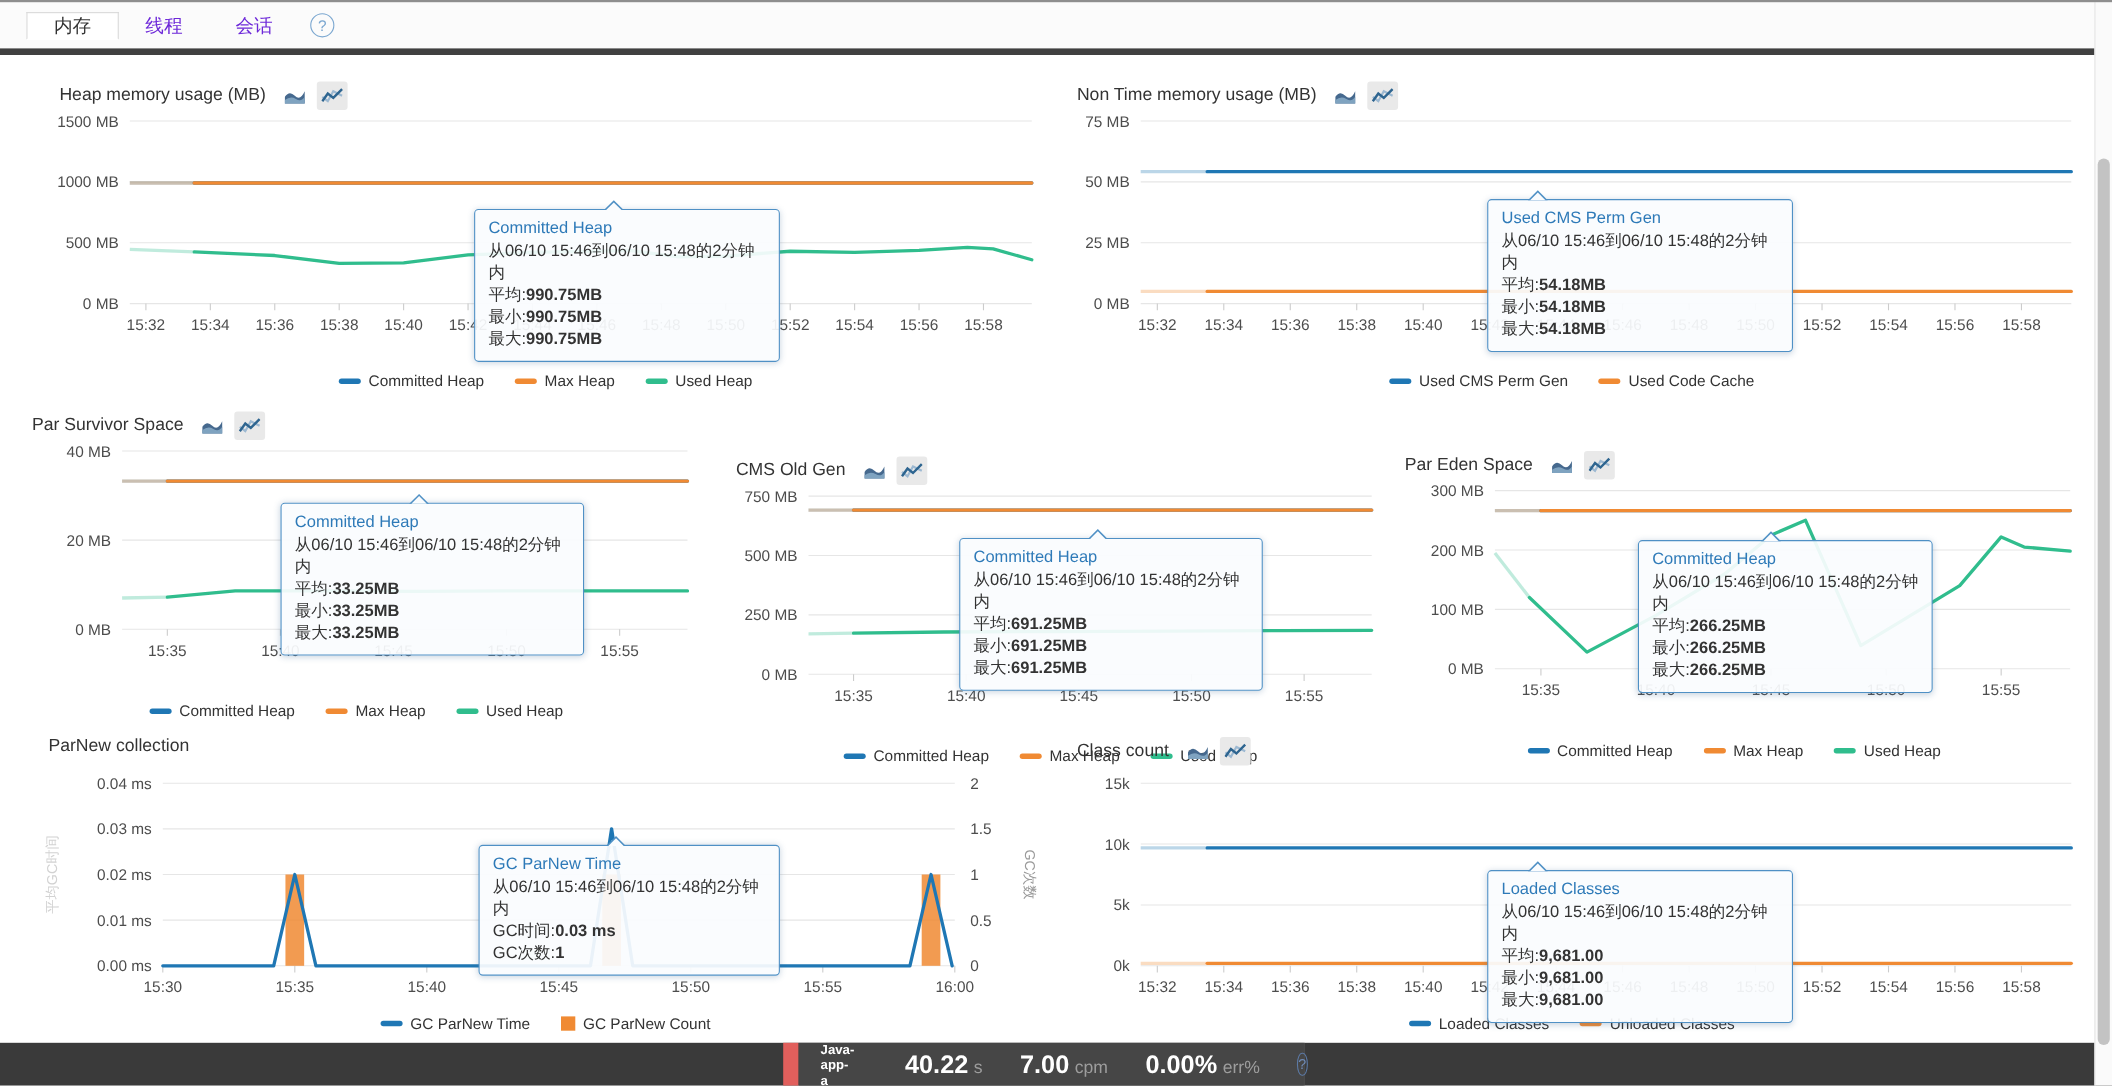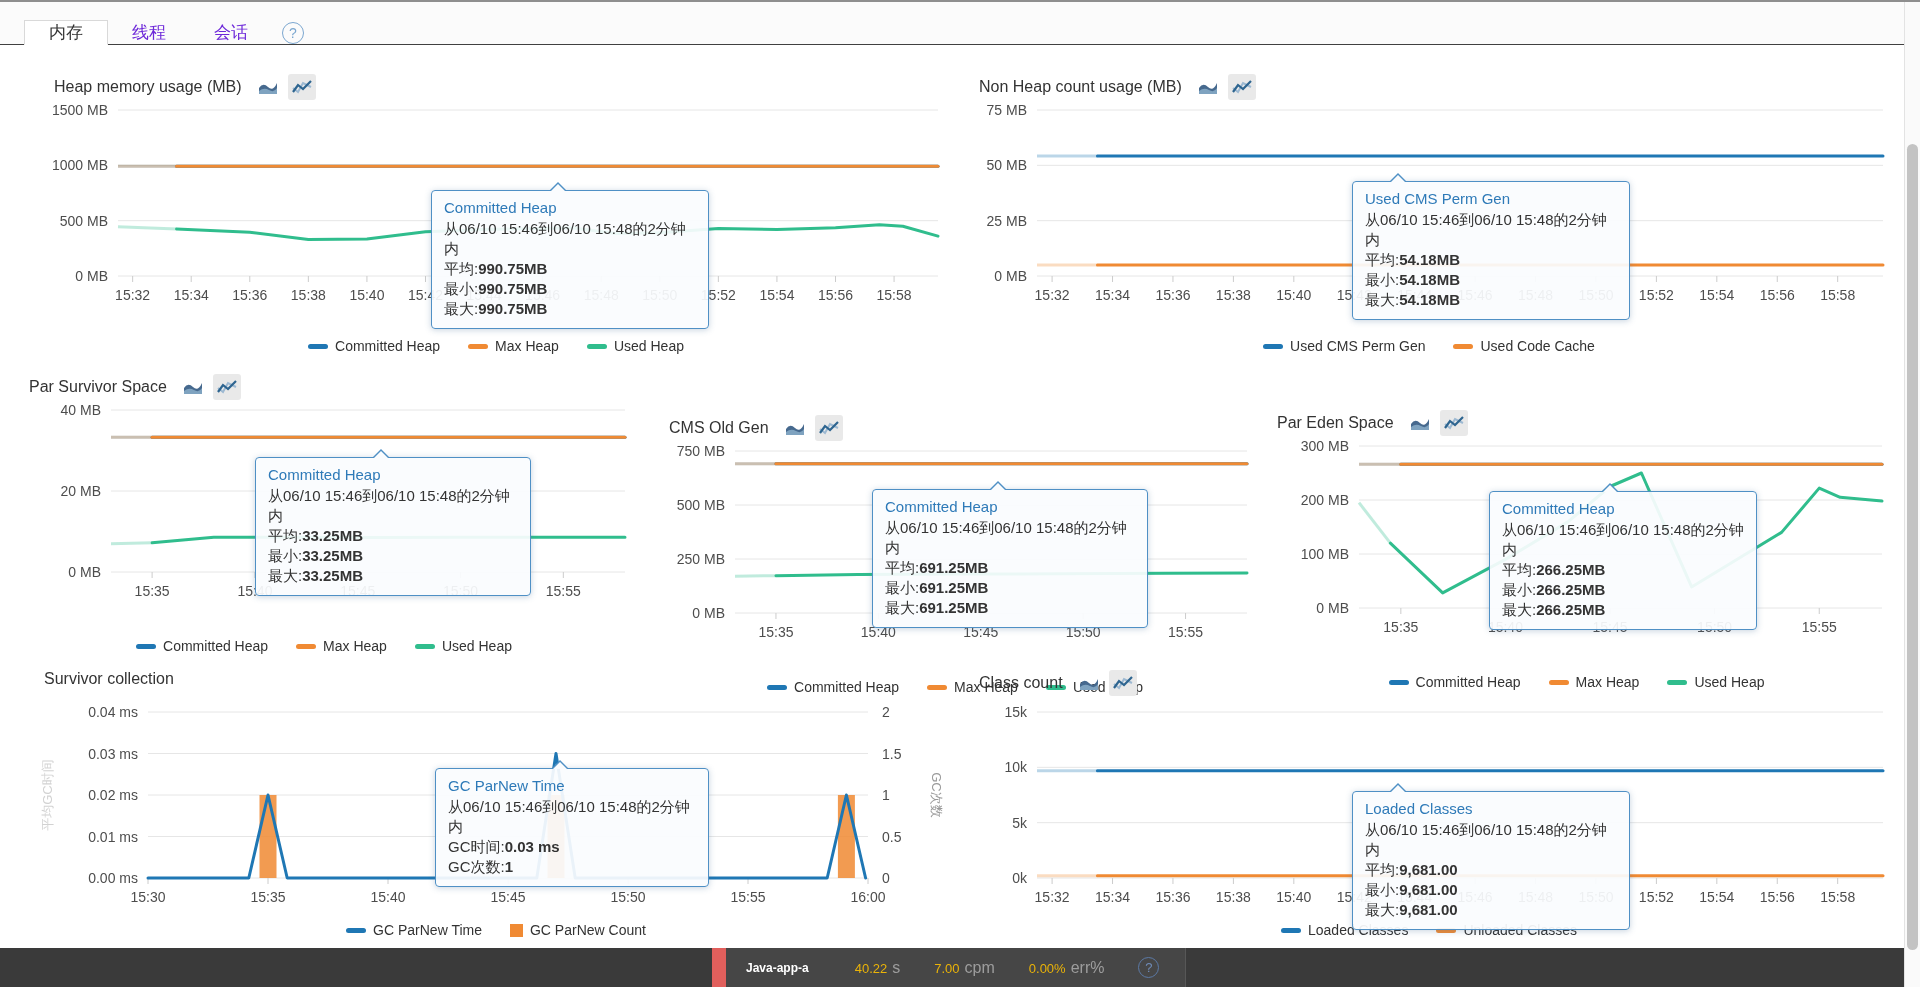--- a/index.html
+++ b/index.html
@@ -1,21 +1,21 @@
 <!DOCTYPE html>
 <html><head>
 <meta charset="utf-8">
 <style>
   html,body{margin:0;padding:0}
   body{width:1920px;height:987px;position:relative;background:#fff;overflow:hidden;
        font-family:"Liberation Sans","DejaVu Sans",sans-serif;color:#333}
   .top-edge{position:absolute;top:0;left:0;right:0;height:2px;background:#8e8e8e;z-index:9}
   
   .tabbar{position:absolute;top:2px;left:0;right:15px;height:42px;background:#fbfbfb;
-          border-bottom:1px solid #404040;display:flex;align-items:flex-end;padding-left:24px;z-index:5}
+          border-bottom:6px solid #404040;display:flex;align-items:center;padding-left:24px;z-index:5}
   .tab{padding:0 24px;display:flex;align-items:center;font-size:17px;color:#6d28d9;cursor:pointer}
   .tab.active{background:#fff;border:1px solid #d9d9d9;border-bottom:1px solid #fff;
               margin-bottom:-1px;color:#333}
   .tab-help{display:flex;align-items:center;margin-left:10px}
   .qmark{display:inline-flex;align-items:center;justify-content:center;width:20px;height:20px;
          border:1px solid #7ba7d0;border-radius:50%;color:#7ba7d0;font-size:14px}
   
   #charts{position:absolute;inset:0}
   .card{position:absolute}
   .title-row{position:absolute;top:2px;left:14px;display:flex;align-items:center;z-index:2}
@@ -47,21 +47,21 @@
              border-left:1px solid #e3e3e3;z-index:8}
   .scroll-thumb{position:absolute;left:2px;top:142px;width:11px;height:806px;border-radius:6px;background:#c3c3c3}
   
   .statusbar{position:absolute;left:0;top:948px;width:1920px;height:39px;background:#3a3a3a;z-index:7}
   .sb-panel{position:absolute;left:726px;top:0;width:459px;height:39px;background:#464646;
             display:flex;align-items:center;padding-left:20px;box-sizing:border-box}
   .sb-stripe{position:absolute;left:712px;top:0;width:14px;height:39px;background:#e15f5c}
   .sb-divider{position:absolute;left:1185px;top:0;width:1px;height:39px;background:#575757}
   .sb-app{font-size:12px;font-weight:bold;color:#fff;margin-right:46px}
   .sb-metric{margin-right:34px;white-space:nowrap}
-  .sb-val{font-size:13px;font-weight:normal;color:#eab308}
+  .sb-val{font-size:23px;font-weight:bold;color:#ffffff}
   .sb-unit{font-size:16px;color:#9d9d9d;margin-left:5px}
   .sb-q{display:inline-flex;align-items:center;justify-content:center;width:19px;height:19px;
         border:1px solid #5c7aa6;border-radius:50%;color:#708cb8;font-size:13px;cursor:pointer}
 </style>
 </head>
 <body>
 
 <div class="top-edge"></div>
 
 <div class="tabbar">
@@ -157,21 +157,21 @@
         <div class="caret-inner" style="left: 117px;"></div>
         <div class="tt-title">Committed Heap</div>
         <div class="tt-line">从06/10 15:46到06/10 15:48的2分钟内</div>
         <div class="tt-line">平均:<b>990.75MB</b></div>
         <div class="tt-line">最小:<b>990.75MB</b></div>
         <div class="tt-line">最大:<b>990.75MB</b></div>
       </div>
     </div>
     <div class="card" style="left: 965px; top: 72px; width: 928px; height: 292px;">
       <div class="title-row">
-        <span class="chart-title">Non Heap count usage (MB)</span>
+        <span class="chart-title">Non Time memory usage (MB)</span>
         <div class="icon-btn">
           <svg width="20" height="16" viewBox="0 0 20 16">
             <path d="M1 15 V9 Q5 3 10 8 T19 4 V15 Z" fill="#46698e"></path>
             <path d="M1 15 V12 Q6 8 11 11 T19 9 V15 Z" fill="#7fa3c0"></path>
           </svg>
         </div>
         <div class="icon-btn sel">
           <svg width="20" height="16" viewBox="0 0 20 16">
             <polyline points="1,9 6,13 11,4 19,8" fill="none" stroke="#9db9d2" stroke-width="2"></polyline>
             <polyline points="1,13 6,6 11,10 19,2" fill="none" stroke="#2e6590" stroke-width="2.2"></polyline>
@@ -447,21 +447,21 @@
         <div class="caret-inner" style="left: 111px;"></div>
         <div class="tt-title">Committed Heap</div>
         <div class="tt-line">从06/10 15:46到06/10 15:48的2分钟内</div>
         <div class="tt-line">平均:<b>266.25MB</b></div>
         <div class="tt-line">最小:<b>266.25MB</b></div>
         <div class="tt-line">最大:<b>266.25MB</b></div>
       </div>
     </div>
     <div class="card" style="left: 30px; top: 668px; width: 932px; height: 280px;">
       <div class="title-row">
-        <span class="chart-title">Survivor collection</span>
+        <span class="chart-title">ParNew collection</span>
       </div>
       <svg width="932" height="280" class="plot">
         <g>
           <line x1="118" y1="44" x2="838" y2="44" stroke="#e6e6e6"></line>
           <text x="108" y="49" text-anchor="end" class="axlbl">0.04 ms</text>
           <line x1="118" y1="85.5" x2="838" y2="85.5" stroke="#e6e6e6"></line>
           <text x="108" y="90.5" text-anchor="end" class="axlbl">0.03 ms</text>
           <line x1="118" y1="127" x2="838" y2="127" stroke="#e6e6e6"></line>
           <text x="108" y="132" text-anchor="end" class="axlbl">0.02 ms</text>
           <line x1="118" y1="168.5" x2="838" y2="168.5" stroke="#e6e6e6"></line>

